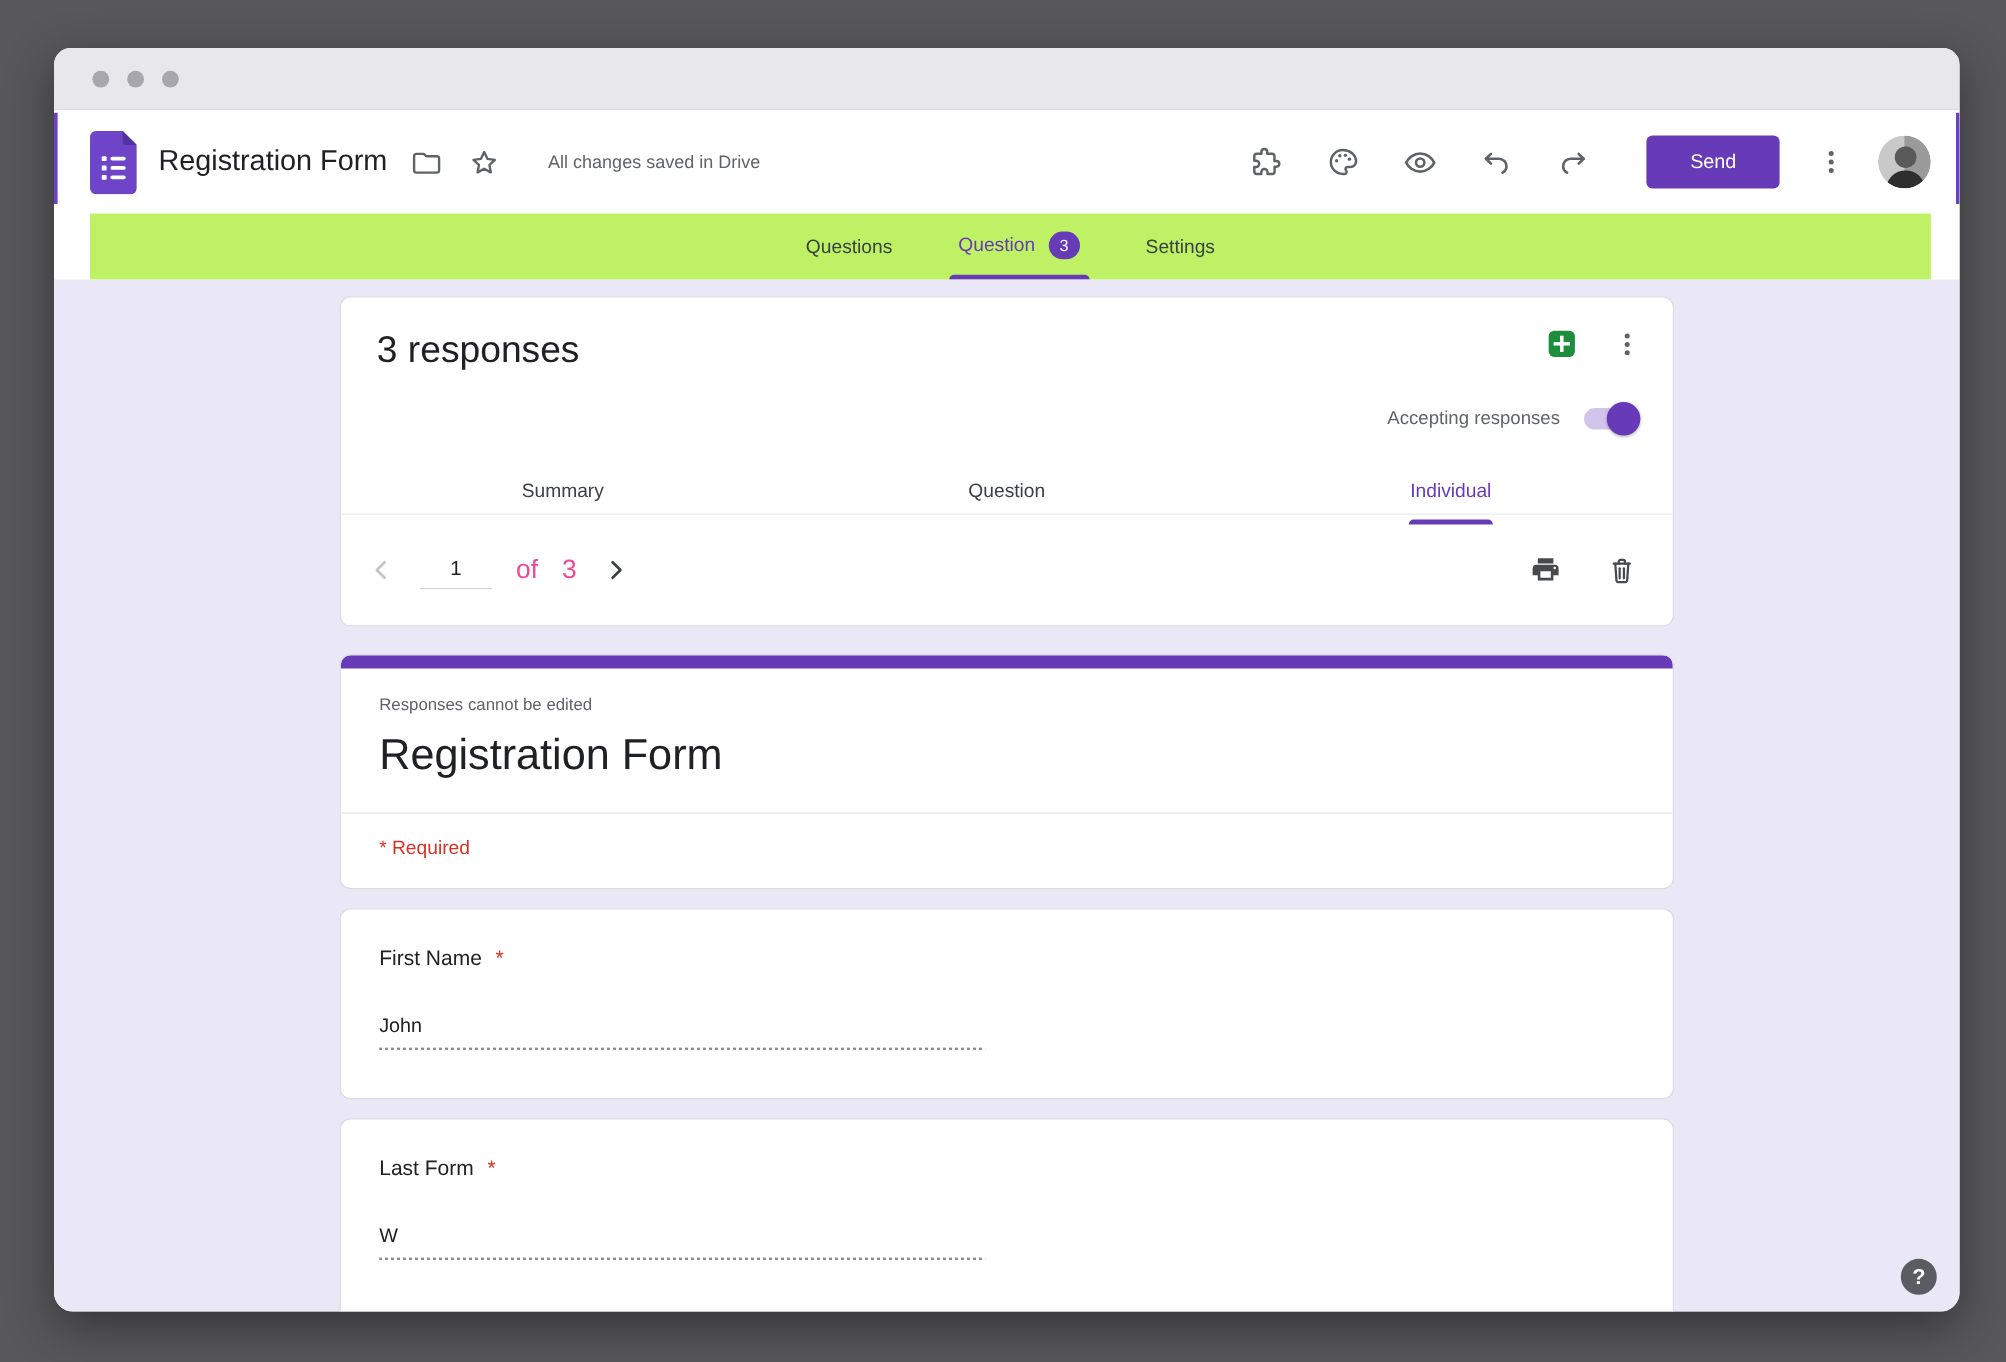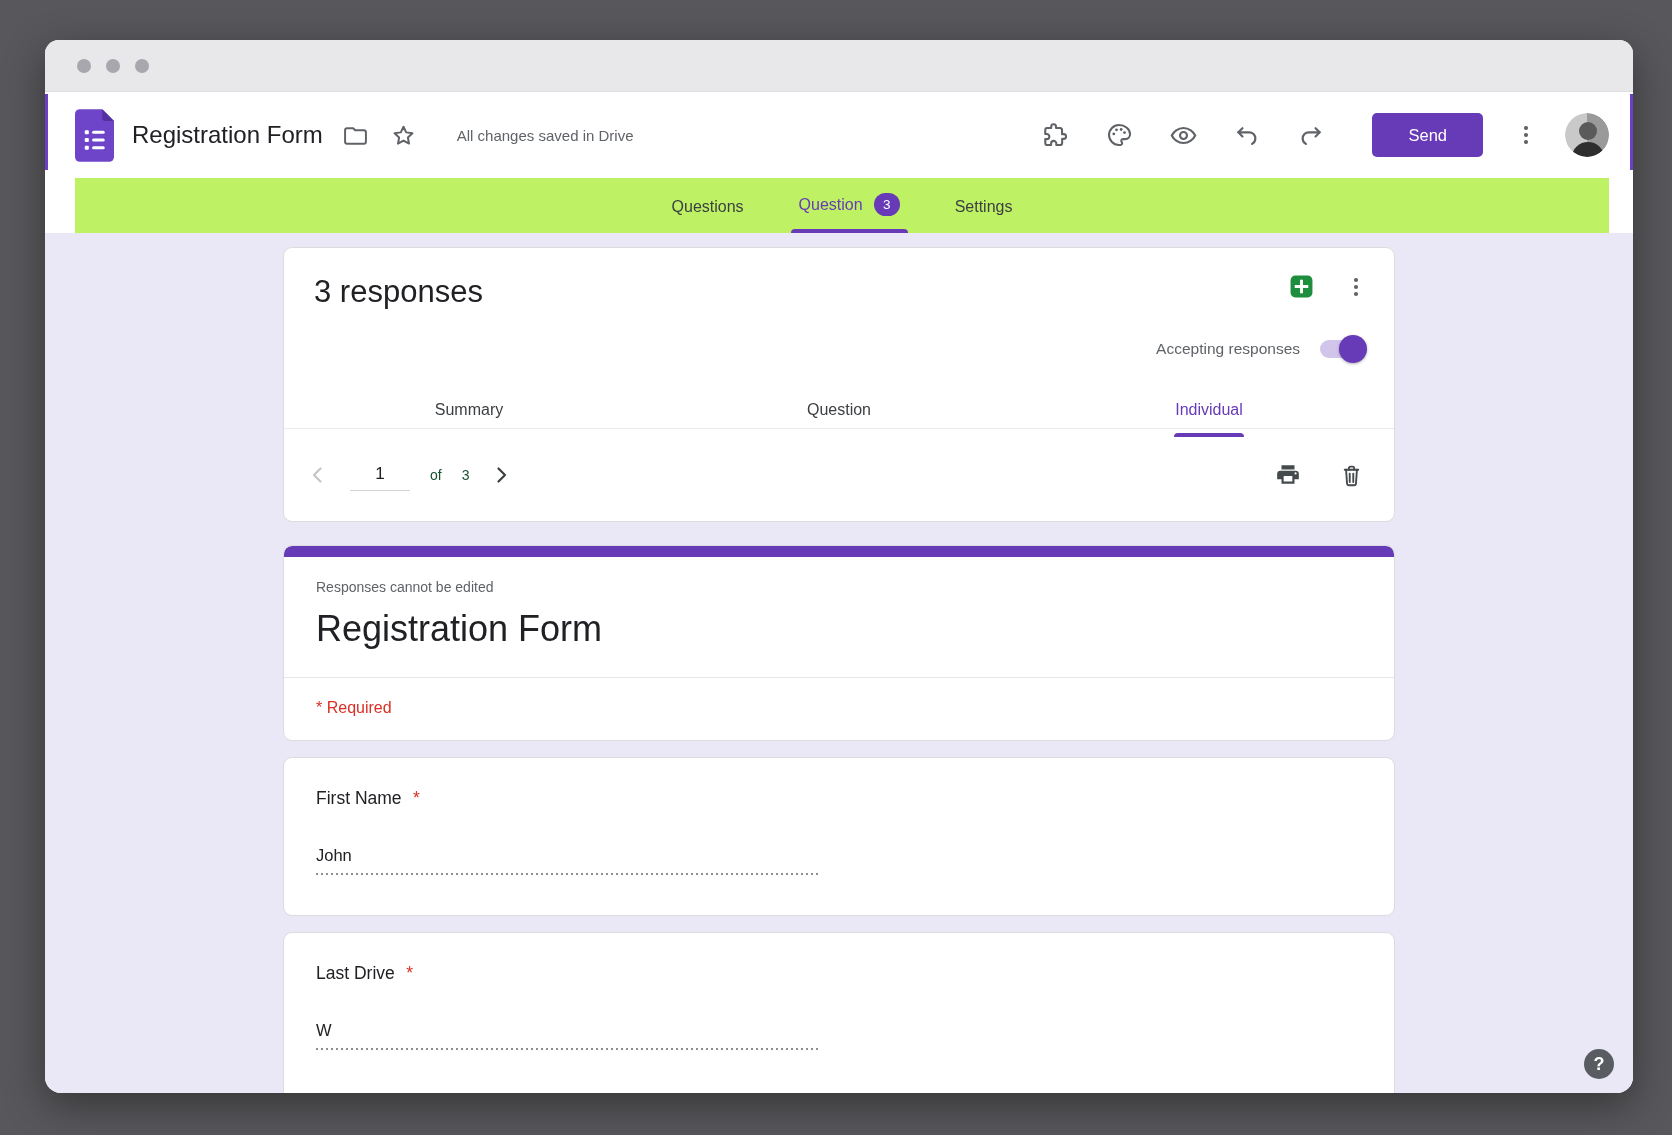--- a/index.html
+++ b/index.html
@@ -89,21 +89,21 @@
   .view-tab.active .vt-label::after {
     content:""; position:absolute; left:-1px; right:-1px; bottom:0; height:4px;
     background:#673ab7; border-radius:4px 4px 0 0;
   }
   .pagination-row { height:92px; display:flex; align-items:center; padding:0 30px 0 22px; }
   .pg-left { display:flex; align-items:center; gap:20px; }
   .pg-input {
     width:60px; border:none; border-bottom:1px solid #d4d4d4; text-align:center;
     font-size:17px; color:#202124; font-family:inherit; padding:4px 0 6px; background:transparent; outline:none;
   }
-  .pg-text { font-size:14px; color:#14532d; }
+  .pg-text { font-size:22px; color:#ec4899; }
   .pg-right { margin-left:auto; display:flex; align-items:center; gap:38px; }
   .icon-btn { background:none; border:none; cursor:pointer; display:inline-flex; align-items:center; justify-content:center; padding:0; }
 
   
   .card-formheader { margin-top:23px; overflow:hidden; }
   .form-topbar { height:11px; background:#673ab7; border-radius:8px 8px 0 0; }
   .fh-body { padding:22px 32px 0 32px; }
   .fh-notice { font-size:14px; color:#5f6368; }
   .fh-title { font-size:36px; font-weight:400; color:#202124; margin-top:13px; padding-bottom:27px; }
   .fh-required-row { border-top:1px solid #e7e7e7; padding:21px 32px 23px; }
@@ -331,21 +331,21 @@
       <div>
         <span class="q-label">First Name</span>
         <span class="q-star">*</span>
       </div>
       <div class="q-answer">John</div>
       <div class="dotted-line"></div>
     </div>
 
     <div class="card card-question cut">
       <div>
-        <span class="q-label">Last Drive</span>
+        <span class="q-label">Last Form</span>
         <span class="q-star">*</span>
       </div>
       <div class="q-answer">W</div>
       <div class="dotted-line"></div>
     </div>
 
     <div class="help-fab">
       <span>?</span>
     </div>
 

